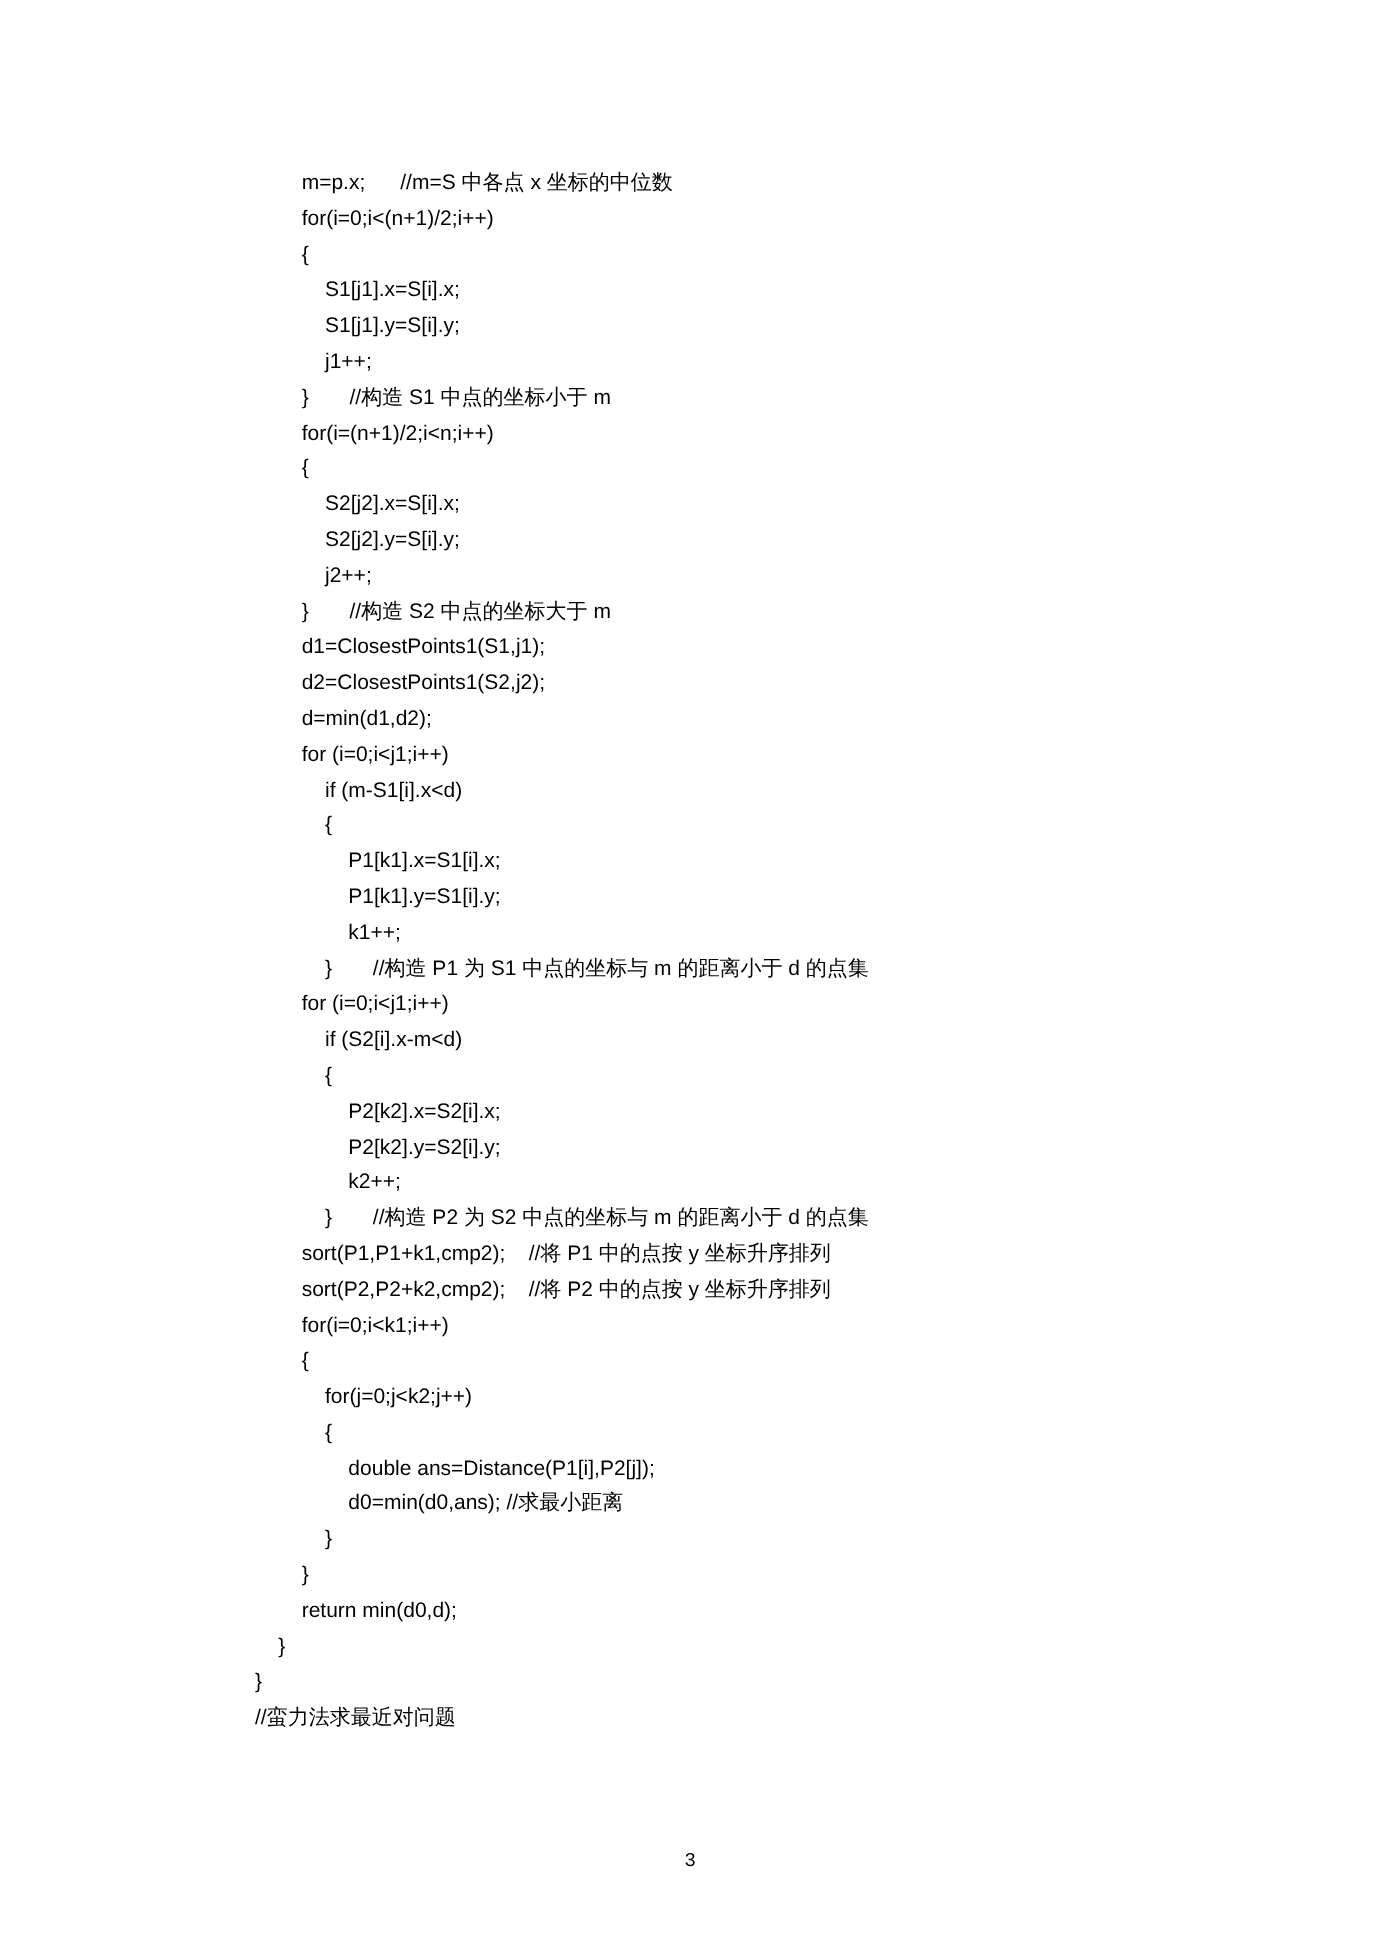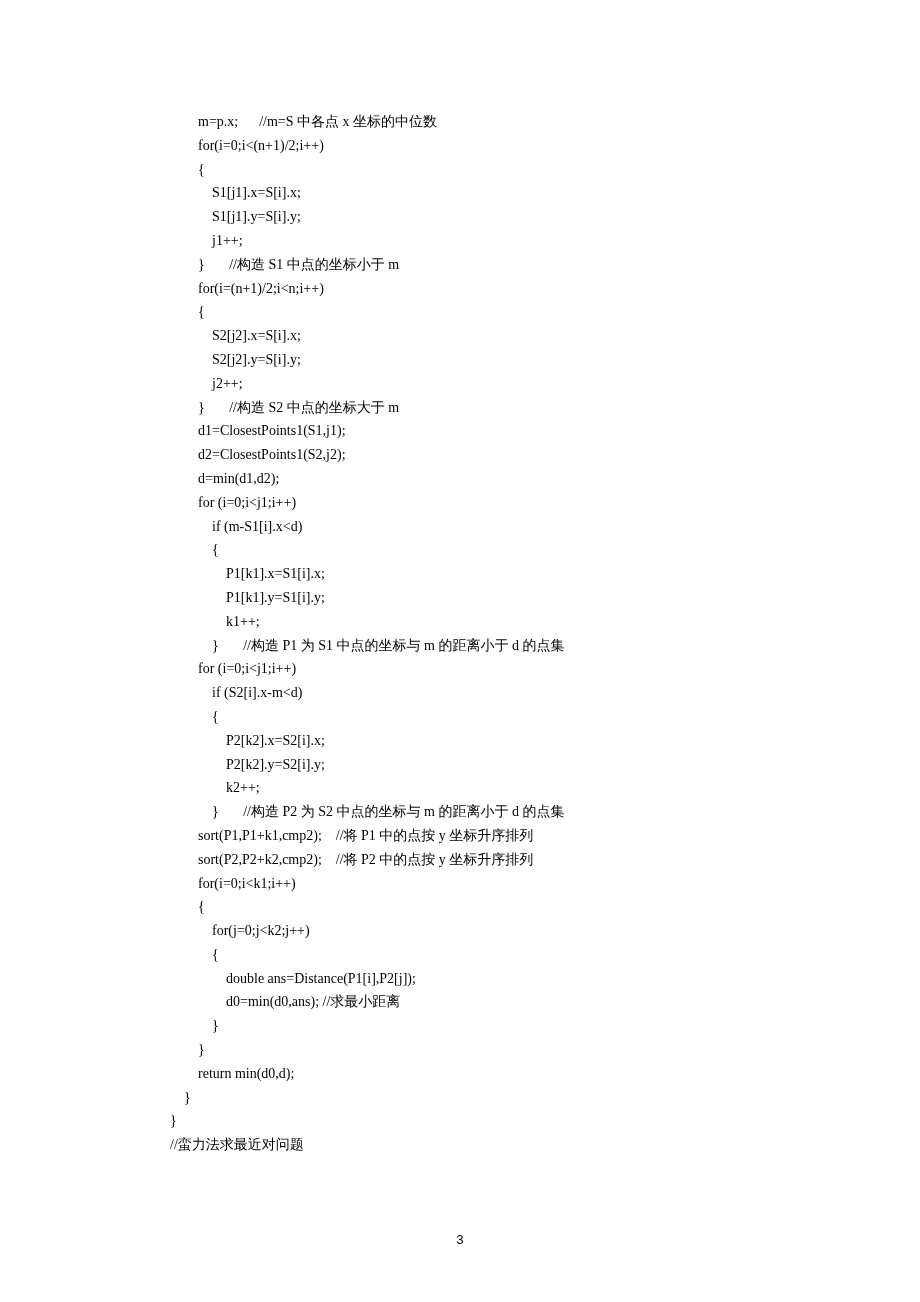--- a/index.html
+++ b/index.html
@@ -13,21 +13,21 @@
     }
     .page {
       width: 920px;
       min-height: 1302px;
       padding: 110px 170px 50px 170px;
       box-sizing: border-box;
       position: relative;
     }
     .code-block {
       white-space: pre;
-      font-family: Liberation Serif, serif;
+      font-family: Liberation Sans, sans-serif;
     }
     .page-number {
       position: absolute;
       bottom: 50px;
       left: 0;
       right: 0;
       text-align: center;
       font-size: 13px;
     }
   </style>

